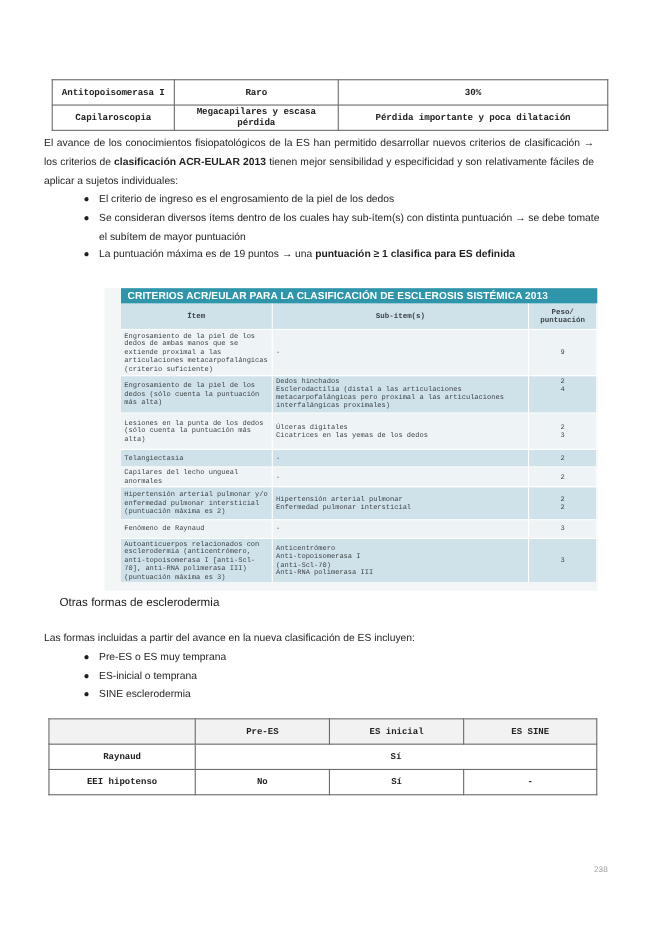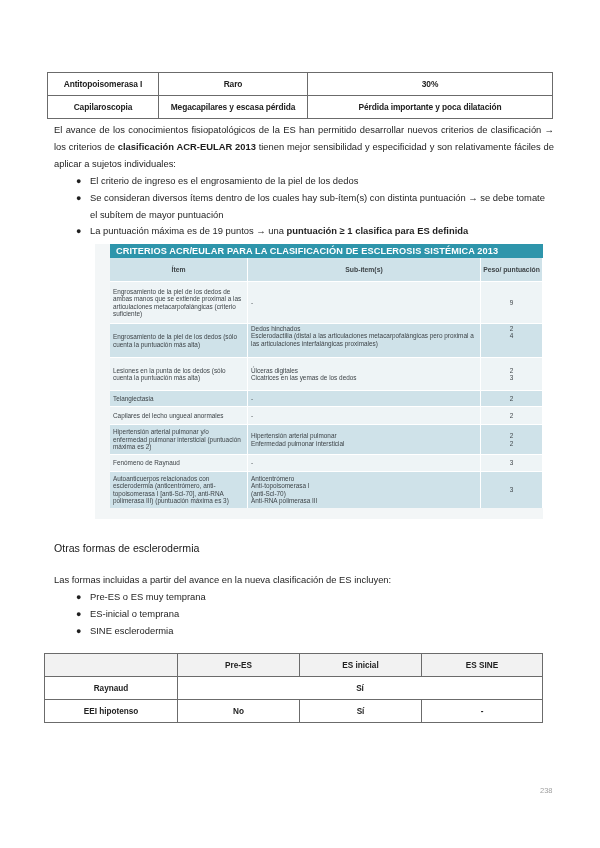--- a/index.html
+++ b/index.html
@@ -1,29 +1,29 @@
 <!DOCTYPE html>
 <html><head>
 <meta charset="utf-8">
 <style>
   html, body { margin:0; padding:0; }
   body { width:600px; height:848px; background:#ffffff; position:relative; overflow:hidden;
          font-family:"Liberation Sans", sans-serif; color:#1a1a1a; }
   .abs { position:absolute; }
-  table { border-collapse:collapse; }
+  table { border-collapse:collapse;font-family:Liberation Mono, monospace; }
   .top-table { left:47px; top:72px; width:506px; font-size:8.4px; }
   .top-table td { border:1px solid #6b6b6b; height:22px; text-align:center; padding:0 4px; font-weight:bold; color:#222; letter-spacing:-0.1px; }
   .top-table td.c0 { width:102px; }
   .top-table td.c1 { width:140px; }
-  .para { left:54px; width:500px; font-size:9.4px; line-height:16.8px; text-align:justify; color:#1f1f1f; }
+  .para { left:40px; width:500px; font-size:9.4px; line-height:16.8px; text-align:justify; color:#1f1f1f; }
   .para b { font-weight:bold; }
   ul.bul { left:54px; width:500px; margin:0; padding:0; list-style:none; font-size:9.4px; line-height:16.8px; color:#1f1f1f; }
   ul.bul li { position:relative; padding-left:36px; }
   ul.bul li .dot { position:absolute; left:22px; top:0; font-size:9px; }
-  .acr { left:95px; top:244px; width:433px; height:275px; background:#f3f6f7; font-size:6.4px; color:#3e4448;padding-left:15px; }
+  .acr { left:95px; top:262px; width:433px; height:275px; background:#f3f6f7; font-size:6.4px; color:#3e4448;padding-left:15px; }
   .acr .title { height:14px; background:#2e95ab; color:#ffffff; font-weight:bold; font-size:9.2px; line-height:14px; padding-left:6px; letter-spacing:0.1px; white-space:nowrap; overflow:hidden; }
   .acr table { width:433px; }
   .acr th { background:#cfe2e9; color:#3e4448; font-weight:bold; font-size:6.8px; height:21px; border-right:1px solid #ffffff; text-align:center; line-height:8px; }
   .acr td { border-right:1px solid #ffffff; border-top:1px solid #ffffff; vertical-align:middle; padding:1px 3px; line-height:7.4px; }
   .acr tr.odd td { background:#eef4f6; }
   .acr tr.even td { background:#cfe2e9; }
   .acr td.col-score { text-align:center; }
   .acr .c-item { width:135px; }
   .acr .c-sub { width:230px; }
   .h2 { left:54px; top:542px; font-size:10.6px; font-weight:normal; color:#1a1a1a; }

